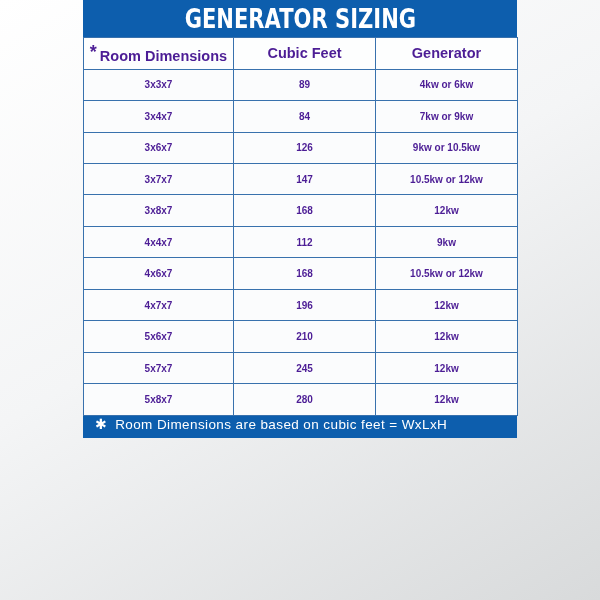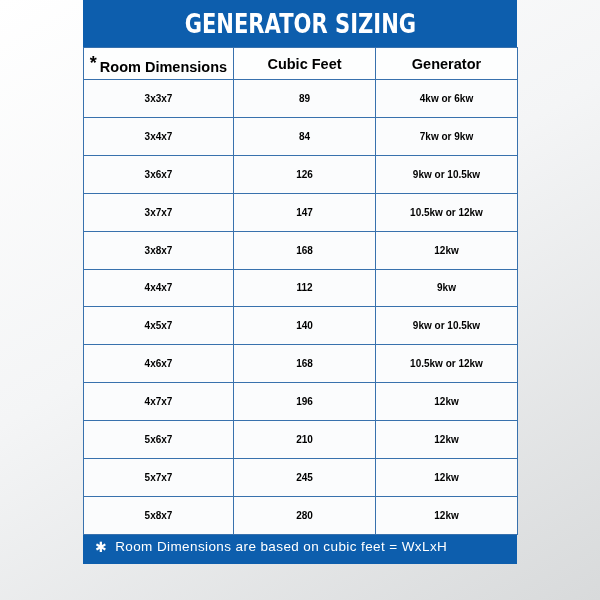--- a/index.html
+++ b/index.html
@@ -12,21 +12,21 @@
   }
   body {
     background: linear-gradient(150deg, #ffffff 0%, #f4f5f6 45%, #d8dadb 100%);
     position: relative;
   }
   .panel {
     position: absolute;
     left: 83px;
     top: 0;
     width: 434px;
-    height: 564px;
+    height: 438px;
     background: #0d5ead;
     display: flex;
     flex-direction: column;
     box-sizing: border-box;
   }
   .title-bar {
     height: 47px;
     display: flex;
     align-items: center;
     justify-content: center;
@@ -46,21 +46,21 @@
     height: 488px;
     border-collapse: collapse;
     table-layout: fixed;
     background: #fbfcfd;
   }
   table.sizing th,
   table.sizing td {
     border: 1.5px solid #3871ad;
     text-align: center;
     vertical-align: middle;
-    color: #000000;
+    color: #4c1d95;
     padding: 0;
   }
   table.sizing th {
     height: 31px;
     font-size: 14.5px;
     font-weight: bold;
     background: #fdfefe;
   }
   table.sizing td {
     font-size: 10px;
@@ -136,25 +136,20 @@
           <td>3x8x7</td>
           <td>168</td>
           <td>12kw</td>
         </tr>
         <tr>
           <td>4x4x7</td>
           <td>112</td>
           <td>9kw</td>
         </tr>
         <tr>
-          <td>4x5x7</td>
-          <td>140</td>
-          <td>9kw or 10.5kw</td>
-        </tr>
-        <tr>
           <td>4x6x7</td>
           <td>168</td>
           <td>10.5kw or 12kw</td>
         </tr>
         <tr>
           <td>4x7x7</td>
           <td>196</td>
           <td>12kw</td>
         </tr>
         <tr>

